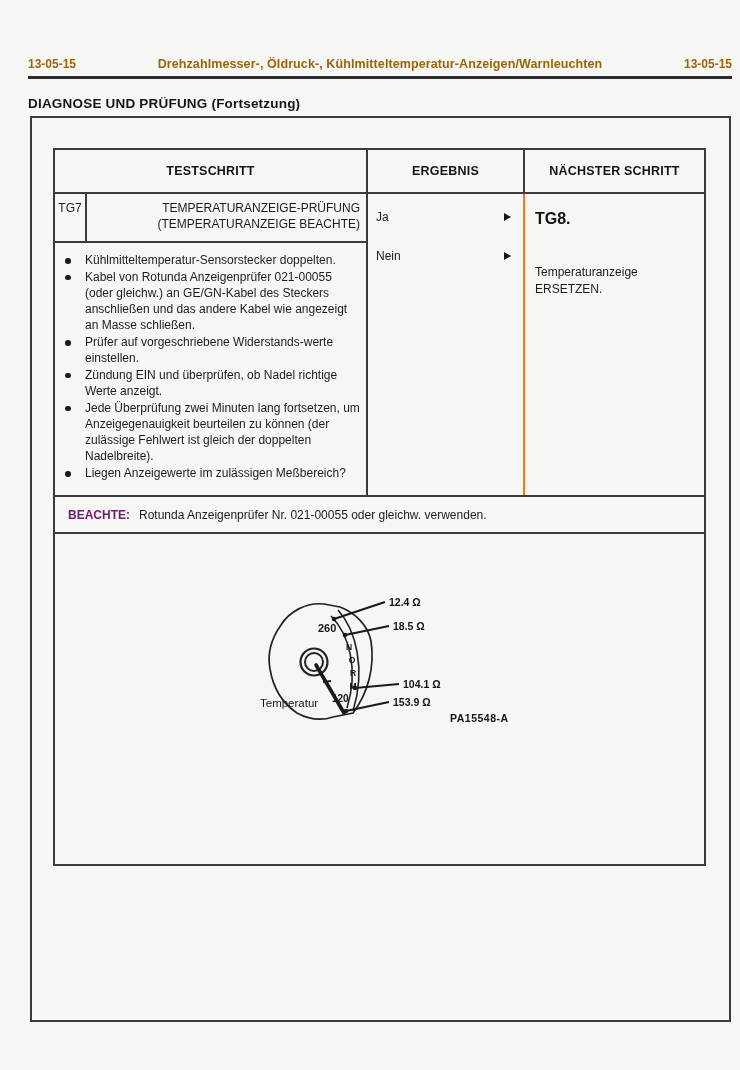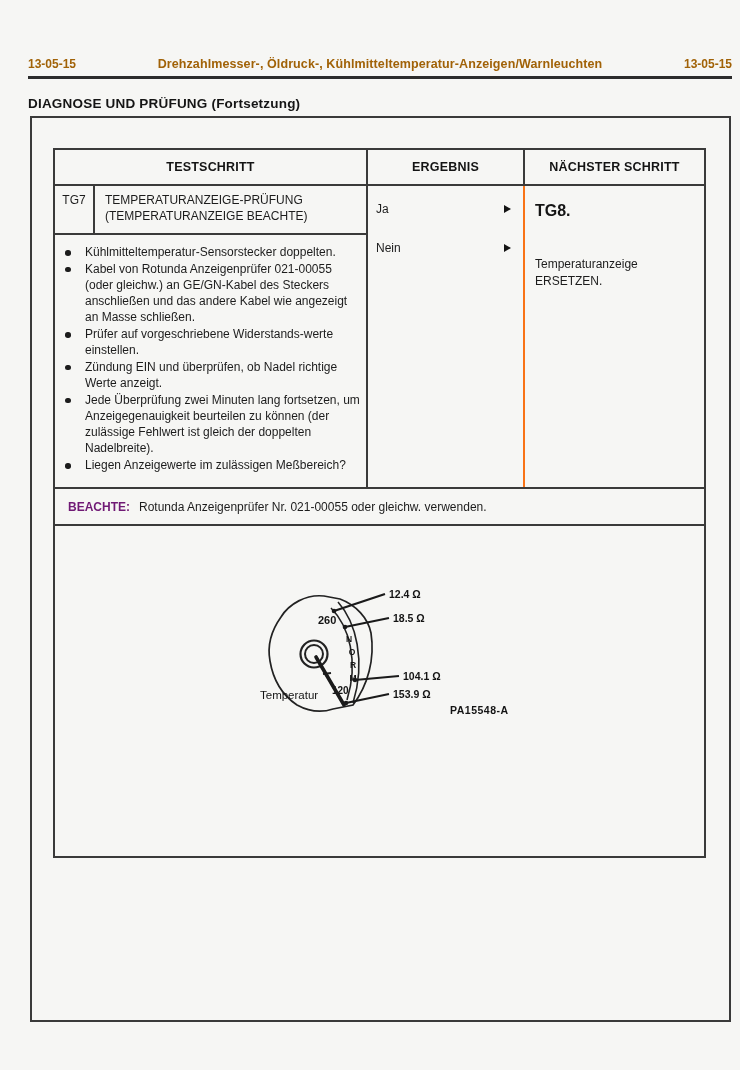--- a/index.html
+++ b/index.html
@@ -36,40 +36,40 @@
     border: 2px solid #3a3a3a;
     background: #f6f6f4;
   }
 
   
   .diag-table {
     position: absolute; left: 21px; top: 30px; width: 653px;
     border: 2px solid #3a3a3a;
     background: #f6f6f4;
   }
-  .t-head { display: flex; height: 36px; border-bottom: 2px solid #3a3a3a; }
+  .t-head { display: flex; height: 44px; border-bottom: 2px solid #3a3a3a; }
   .t-head .hc {
     display: flex; align-items: center; justify-content: center;
     font-size: 12.5px; font-weight: bold; color: #141414; letter-spacing: 0.2px;
   }
   .hc.c1 { width: 313px; border-right: 2px solid #3a3a3a; }
   .hc.c2 { width: 157px; border-right: 2px solid #3a3a3a; }
   .hc.c3 { flex: 1; }
 
   .t-body { display: flex; height: 303px; border-bottom: 2px solid #3a3a3a; }
   .col-test { width: 313px; border-right: 2px solid #3a3a3a; display: flex; flex-direction: column; }
   .col-erg  { width: 157px; border-right: 2px solid #f97316; padding: 16px 12px 0 8px; font-size: 12px; }
   .col-next { flex: 1; padding: 16px 8px 0 10px; font-size: 12px; }
 
   .tg-row { display: flex; height: 49px; border-bottom: 2px solid #3a3a3a; }
   .tg-id {
-    width: 40px; border-right: 2px solid #3a3a3a;
+    width: 32px; border-right: 2px solid #3a3a3a;
     padding-top: 7px; text-align: center; font-size: 12px; color: #1c1c1c;
   }
-  .tg-title { flex: 1; padding: 6px 6px 0 10px; font-size: 12px; line-height: 16px; color: #1c1c1c; }
+  .tg-title { flex: 1; padding: 6px 6px 0 10px; font-size: 12px; line-height: 16px; color: #1c1c1c; text-align: right; }
 
   .bullets { list-style: none; padding: 9px 4px 0 0; overflow: hidden; }
   .bullets li {
     position: relative; padding-left: 30px; margin-bottom: 0.5px;
     font-size: 12px; line-height: 16.2px; color: #1c1c1c;
   }
   .bullets li::before {
     content: ""; position: absolute; left: 10px; top: 6px;
     width: 5.5px; height: 5.5px; border-radius: 50%; background: #1c1c1c;
   }

